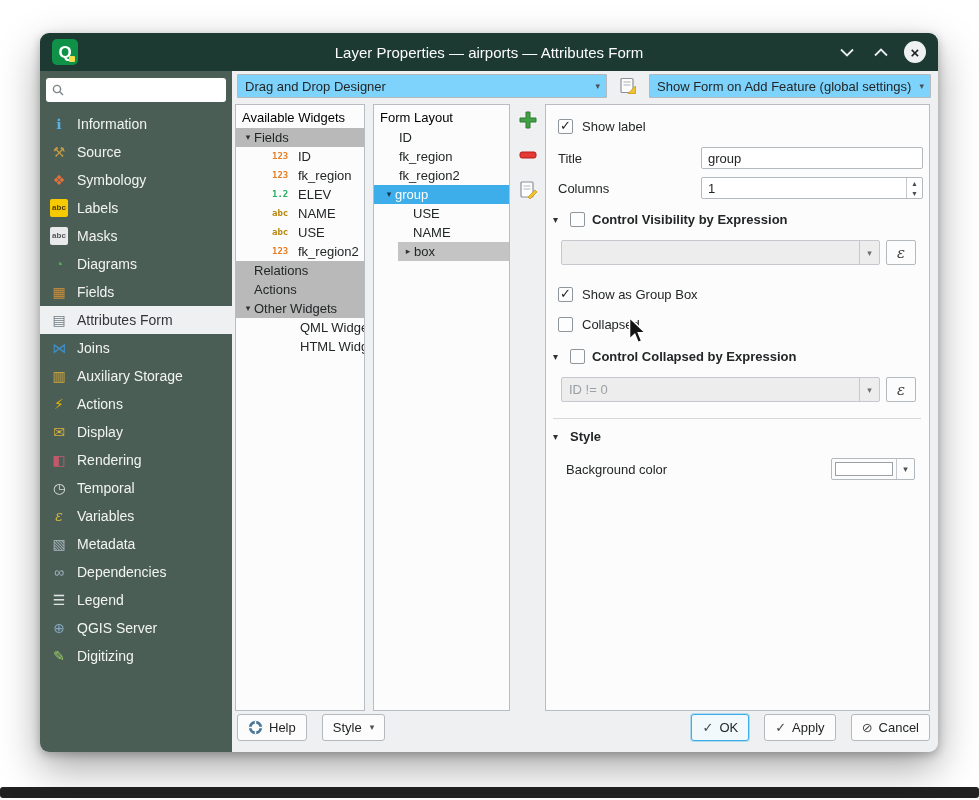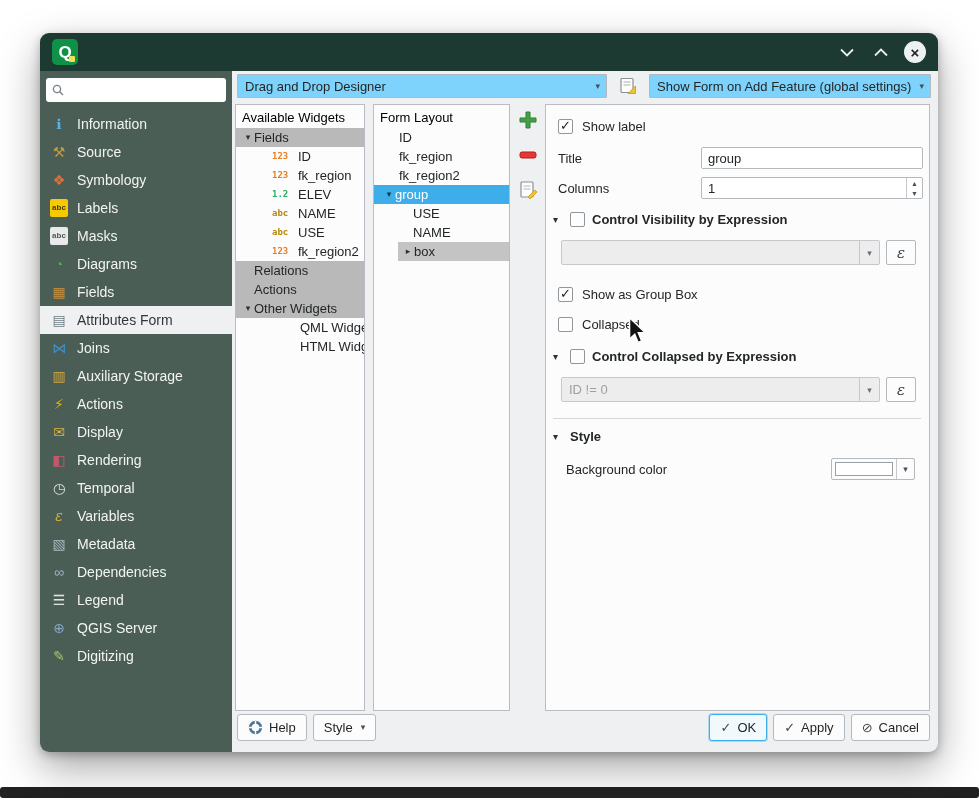--- a/index.html
+++ b/index.html
@@ -108,21 +108,21 @@
   .expr-combo .abox{position:absolute;right:0;top:0;bottom:0;width:20px;border-left:1px solid #c5c9cd;display:flex;align-items:center;justify-content:center;font-size:9px;color:#6a7075}
   .eps-btn{width:30px;height:25px;border:1px solid #b4b9be;border-radius:2px;background:#fcfcfc;display:flex;align-items:center;justify-content:center;cursor:pointer}
   .eps{font-family:"DejaVu Serif",serif;font-style:italic;font-size:15px;color:#3a3f44}
   .style-group{margin:16px 8px 0 7px;border-top:1px solid #d7d7d7;padding-top:8px}
   .style-group .sect-header{margin:0}
   .bg-row{display:flex;align-items:center;justify-content:space-between;height:22px;margin:13px 6px 0 13px}
   .color-btn{width:84px;height:22px;border:1px solid #b4b9be;border-radius:2px;background:#fcfcfc;display:flex;cursor:pointer}
   .swatch{flex:1;margin:3px;background:#ffffff;border:1px solid #9aa0a5}
   .color-arrow{width:18px;border-left:1px solid #c5c9cd;display:flex;align-items:center;justify-content:center;font-size:9px;color:#4a4f54}
   
-  .footer{height:38px;flex:none;display:flex;align-items:center;padding:0 8px 12px 5px;gap:6px}
+  .footer{height:38px;flex:none;display:flex;align-items:center;padding:0 8px 12px 5px;gap:15px}
   .btn{height:27px;border:1px solid #b4b9be;border-radius:3px;background:#fcfcfc;font-size:13px;color:#232627;
        display:inline-flex;align-items:center;gap:6px;padding:0 10px;cursor:pointer;font-family:inherit}
   .btn .bicon{font-size:13px;color:#444;line-height:1}
   .btn.ok{border-color:var(--accent);background:#f2f9fd;box-shadow:0 0 0 1px rgba(61,174,233,.35)}
   .btn .ddarrow{font-size:9px;color:#4a4f54;margin-left:2px}
   .spacer{flex:1}
   
   .cursor{position:absolute;left:627px;top:317px;z-index:50;pointer-events:none}
 </style>
 </head>
@@ -130,20 +130,21 @@
 
 <div class="bottom-strip" data-name="taskbar-edge"></div>
 
 <div class="window" data-name="layer-properties-window">
 
   <div class="titlebar" data-name="titlebar">
     <div class="qgis-logo" data-name="qgis-logo-icon">
         <span>Q</span>
         <i></i>
       </div>
+    <div class="win-title" data-name="window-title">Layer Properties — airports — Attributes Form</div>
     <div class="win-controls">
       <span class="wc" data-name="shade-button">
         <svg width="14" height="9" viewBox="0 0 14 9">
             <polyline points="1,1.5 7,7.5 13,1.5" fill="none" stroke="#e8ecee" stroke-width="1.8"></polyline>
           </svg>
       </span>
       <span class="wc" data-name="maximize-button">
         <svg width="14" height="9" viewBox="0 0 14 9">
             <polyline points="1,7.5 7,1.5 13,7.5" fill="none" stroke="#e8ecee" stroke-width="1.8"></polyline>
           </svg>

